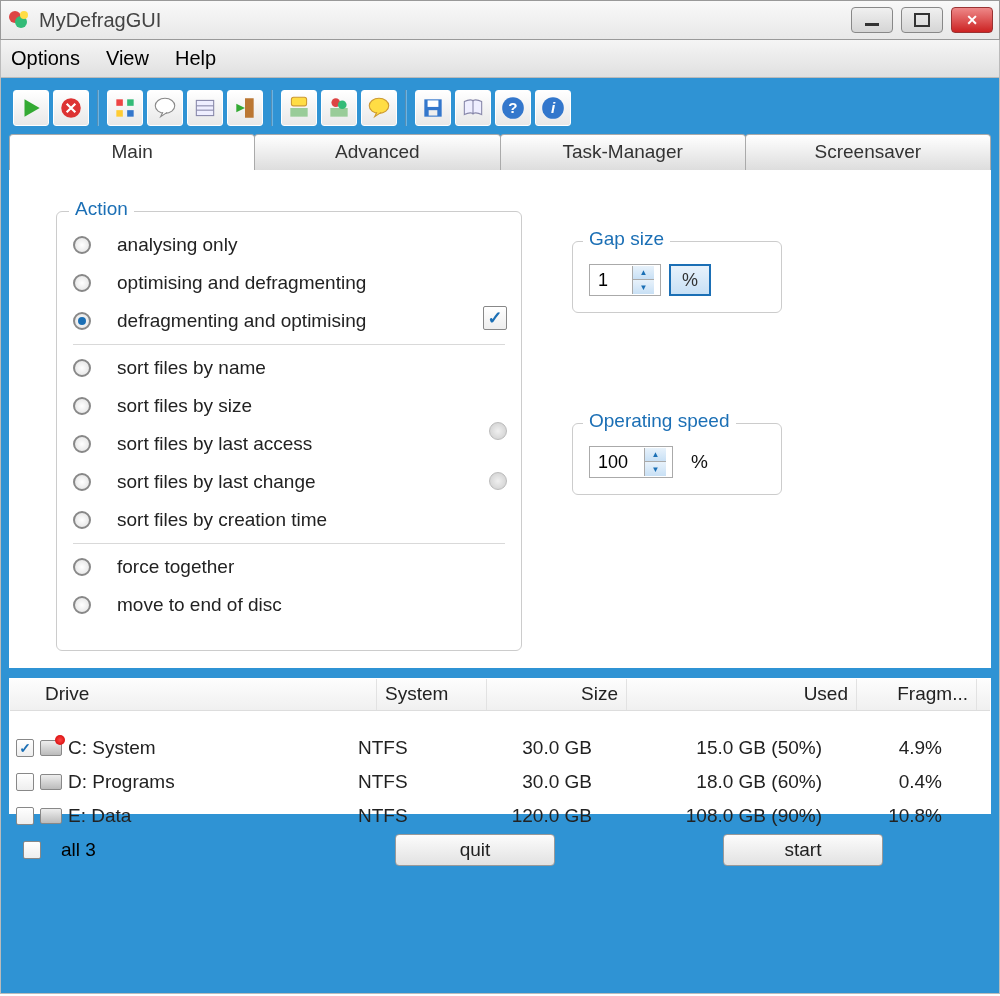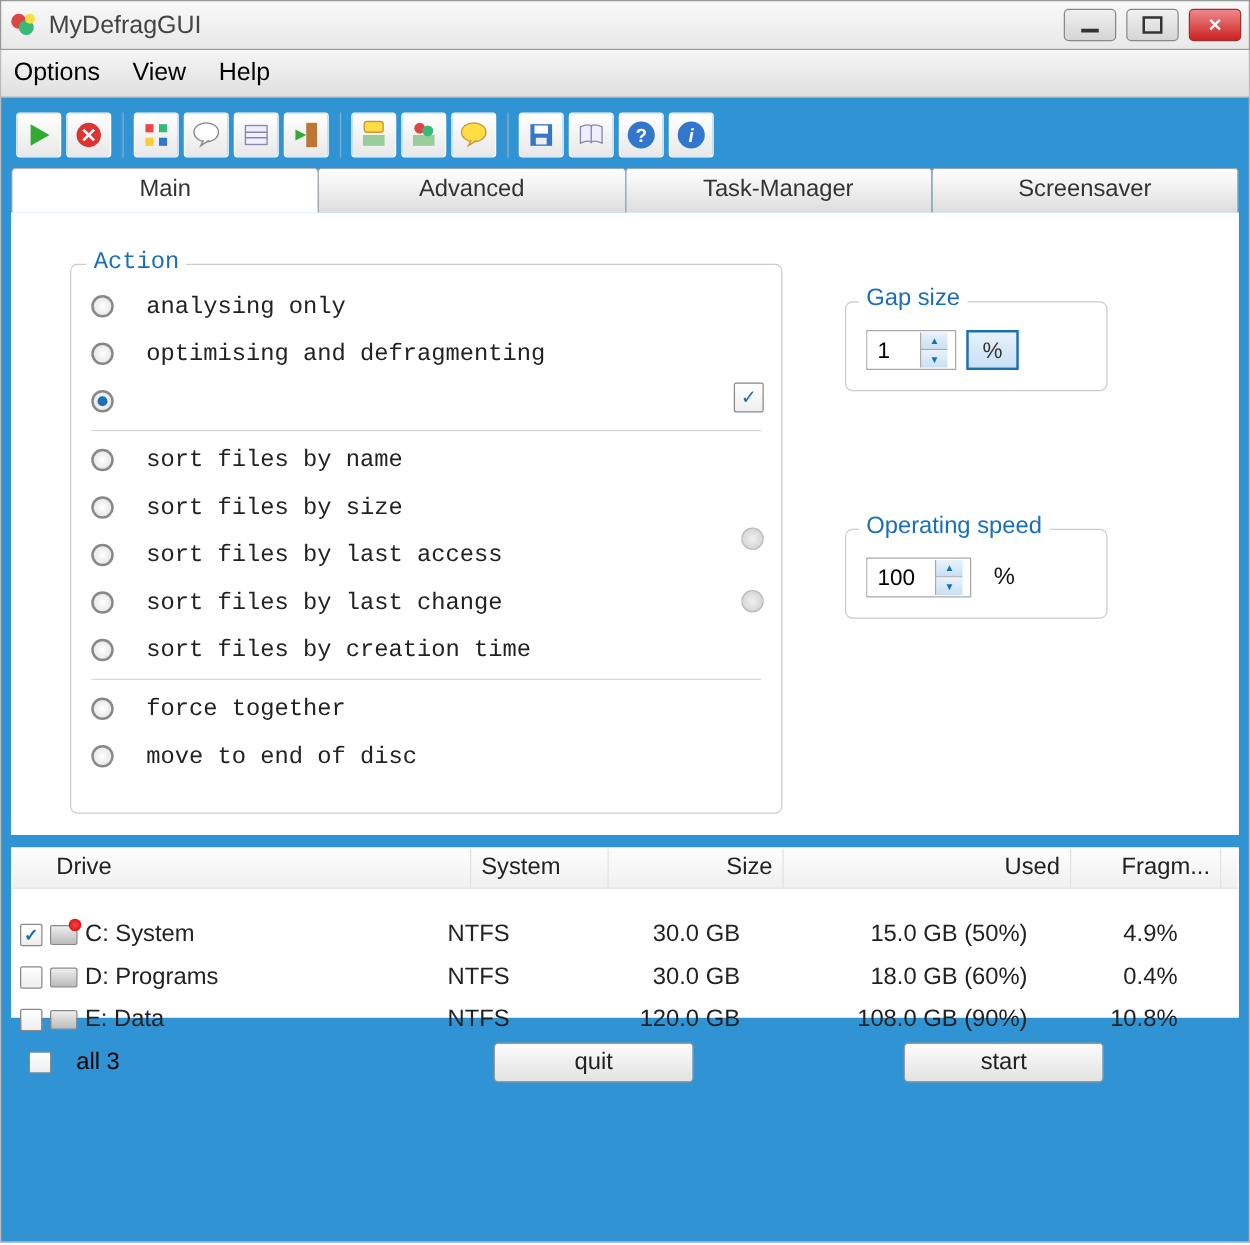--- a/index.html
+++ b/index.html
@@ -31,21 +31,21 @@
 .tb-btn svg { width: 26px; height: 26px; }
 
 
 .tab-strip { display: flex; margin-top: 4px; height: 36px; }
 .tab { flex: 1; text-align: center; background: linear-gradient(to bottom, #fff, #ddd); border: 1px solid #aaa; border-bottom: none; font-size: 19px; line-height: 34px; color: #333; border-radius: 4px 4px 0 0; margin-left: -1px; }
 .tab:first-child { margin-left: 0; }
 .tab.active { background: #fff; border-bottom-color: #fff; }
 
 
 .panel { background: #fff; border: 1px solid #fff; height: 498px; padding: 40px 36px 16px 46px; display: flex; gap: 50px; }
-.action-box { border: 1px solid #ccc; border-radius: 6px; width: 570px; position: relative; padding: 14px 16px 10px 16px; font-family: Liberation Mono, monospace; }
+.action-box { border: 1px solid #ccc; border-radius: 6px; width: 466px; position: relative; padding: 14px 16px 10px 16px; }
 .action-box .legend { position: absolute; top: -14px; left: 12px; background: #fff; padding: 0 6px; color: #1b6fb5; font-size: 19px; }
 .radio-row { display: flex; align-items: center; gap: 26px; height: 38px; font-size: 19px; color: #222; }
 .radio { width: 18px; height: 18px; border-radius: 50%; border: 2px solid #888; background: radial-gradient(#fff, #e0e0e0); display: inline-block; position: relative; }
 .radio.selected::after { content: ""; position: absolute; left: 3px; top: 3px; width: 8px; height: 8px; border-radius: 50%; background: #1b6fb5; }
 .hr { border: none; border-top: 1px solid #d9d9d9; margin: 4px 0; }
 .side-col { position: absolute; right: 14px; display: flex; flex-direction: column; gap: 32px; }
 .side-checkbox { width: 24px; height: 24px; border: 1px solid #888; background: linear-gradient(to bottom, #fff, #eee); display: flex; align-items: center; justify-content: center; border-radius: 2px; }
 .side-checkbox.checked::after { content: "✓"; color: #1b6fb5; font-size: 18px; font-weight: bold; }
 .side-radio-grey { width: 18px; height: 18px; border-radius: 50%; background: radial-gradient(#f0f0f0, #ccc); border: 1px solid #bbb; }
 
@@ -225,20 +225,21 @@
       <div class="radio-row">
           <span class="radio"></span>
           <span>analysing only</span>
         </div>
       <div class="radio-row">
           <span class="radio"></span>
           <span>optimising and defragmenting</span>
         </div>
       <div class="radio-row">
           <span class="radio selected"></span>
+          <span>defragmenting and optimising</span>
         </div>
       <div class="side-col" style="top:94px;">
         <span class="side-checkbox checked"></span>
       </div>
       <hr class="hr">
       <div class="radio-row">
           <span class="radio"></span>
           <span>sort files by name</span>
         </div>
       <div class="radio-row">

